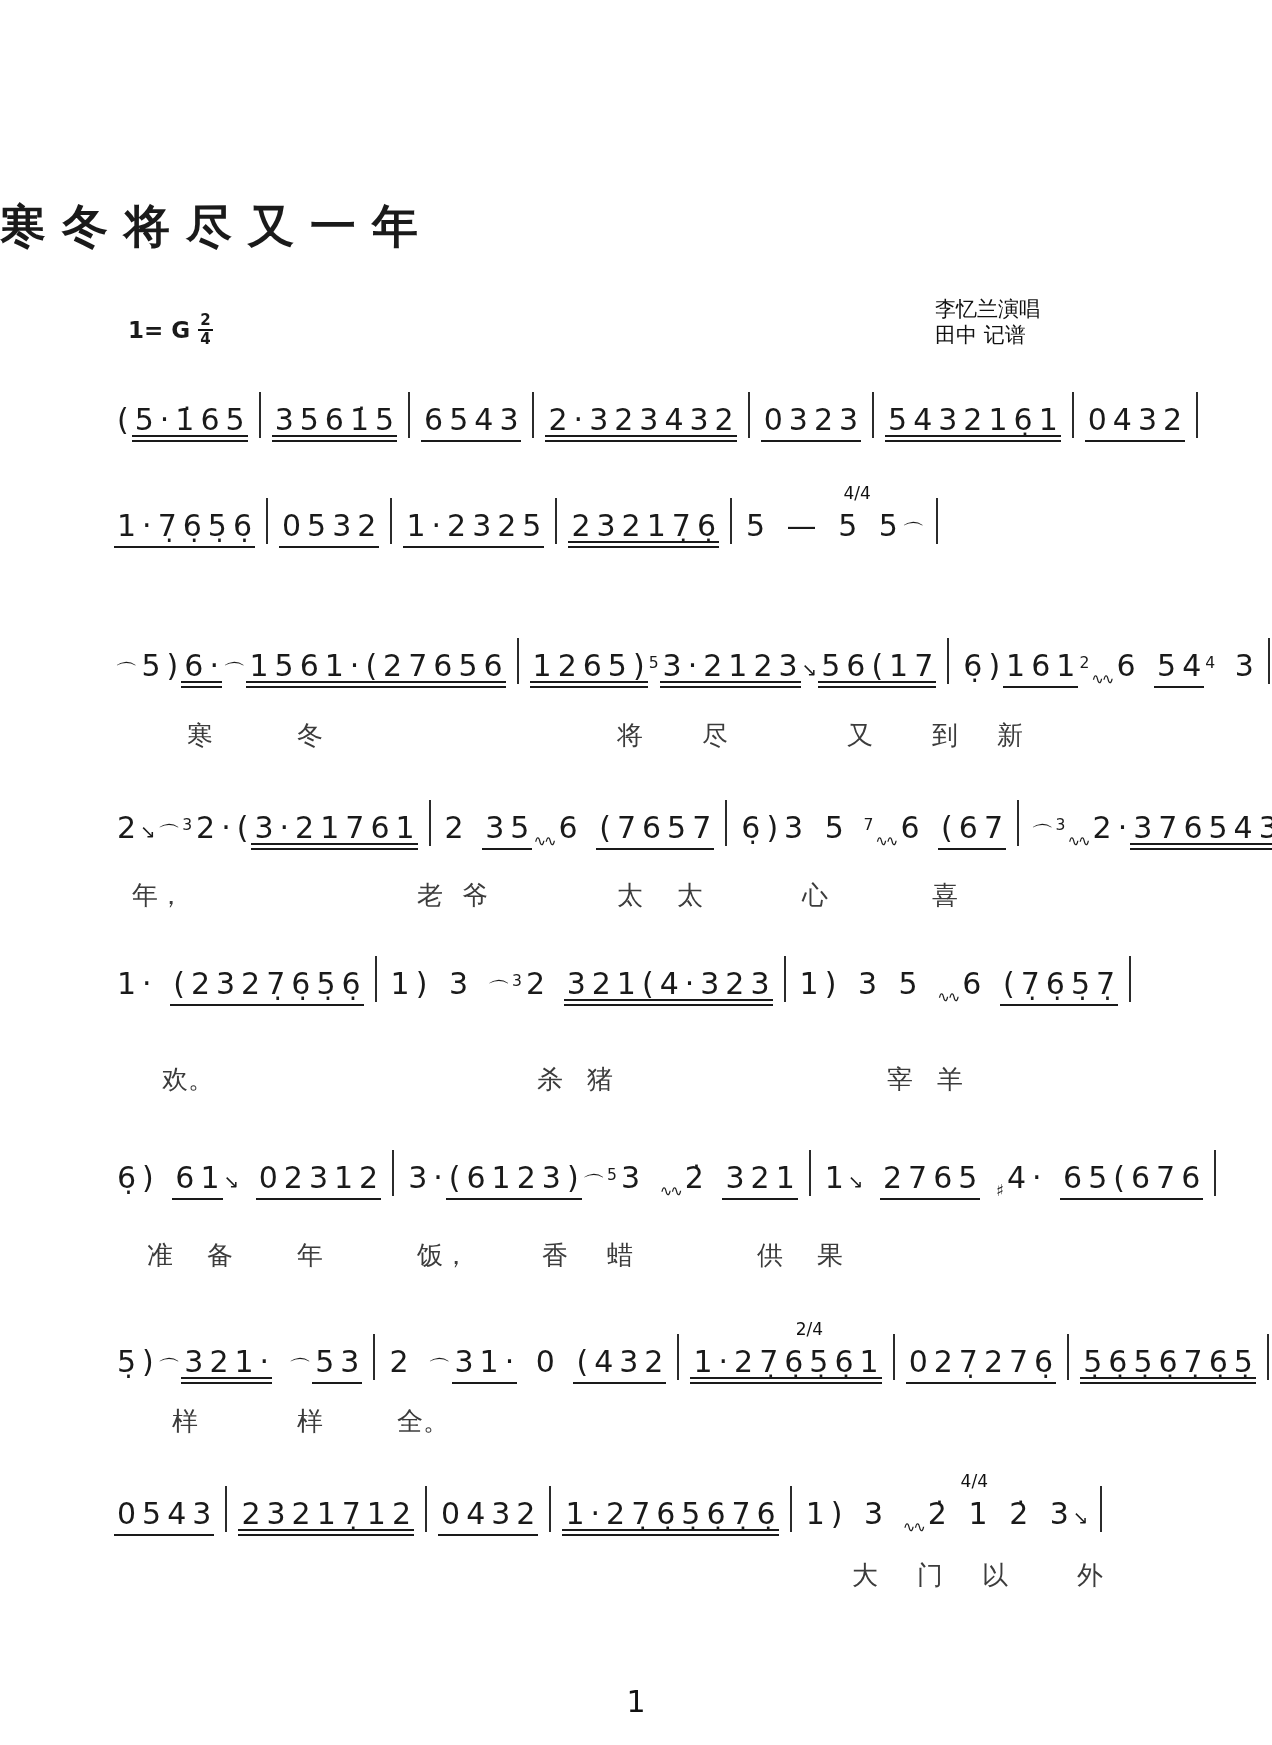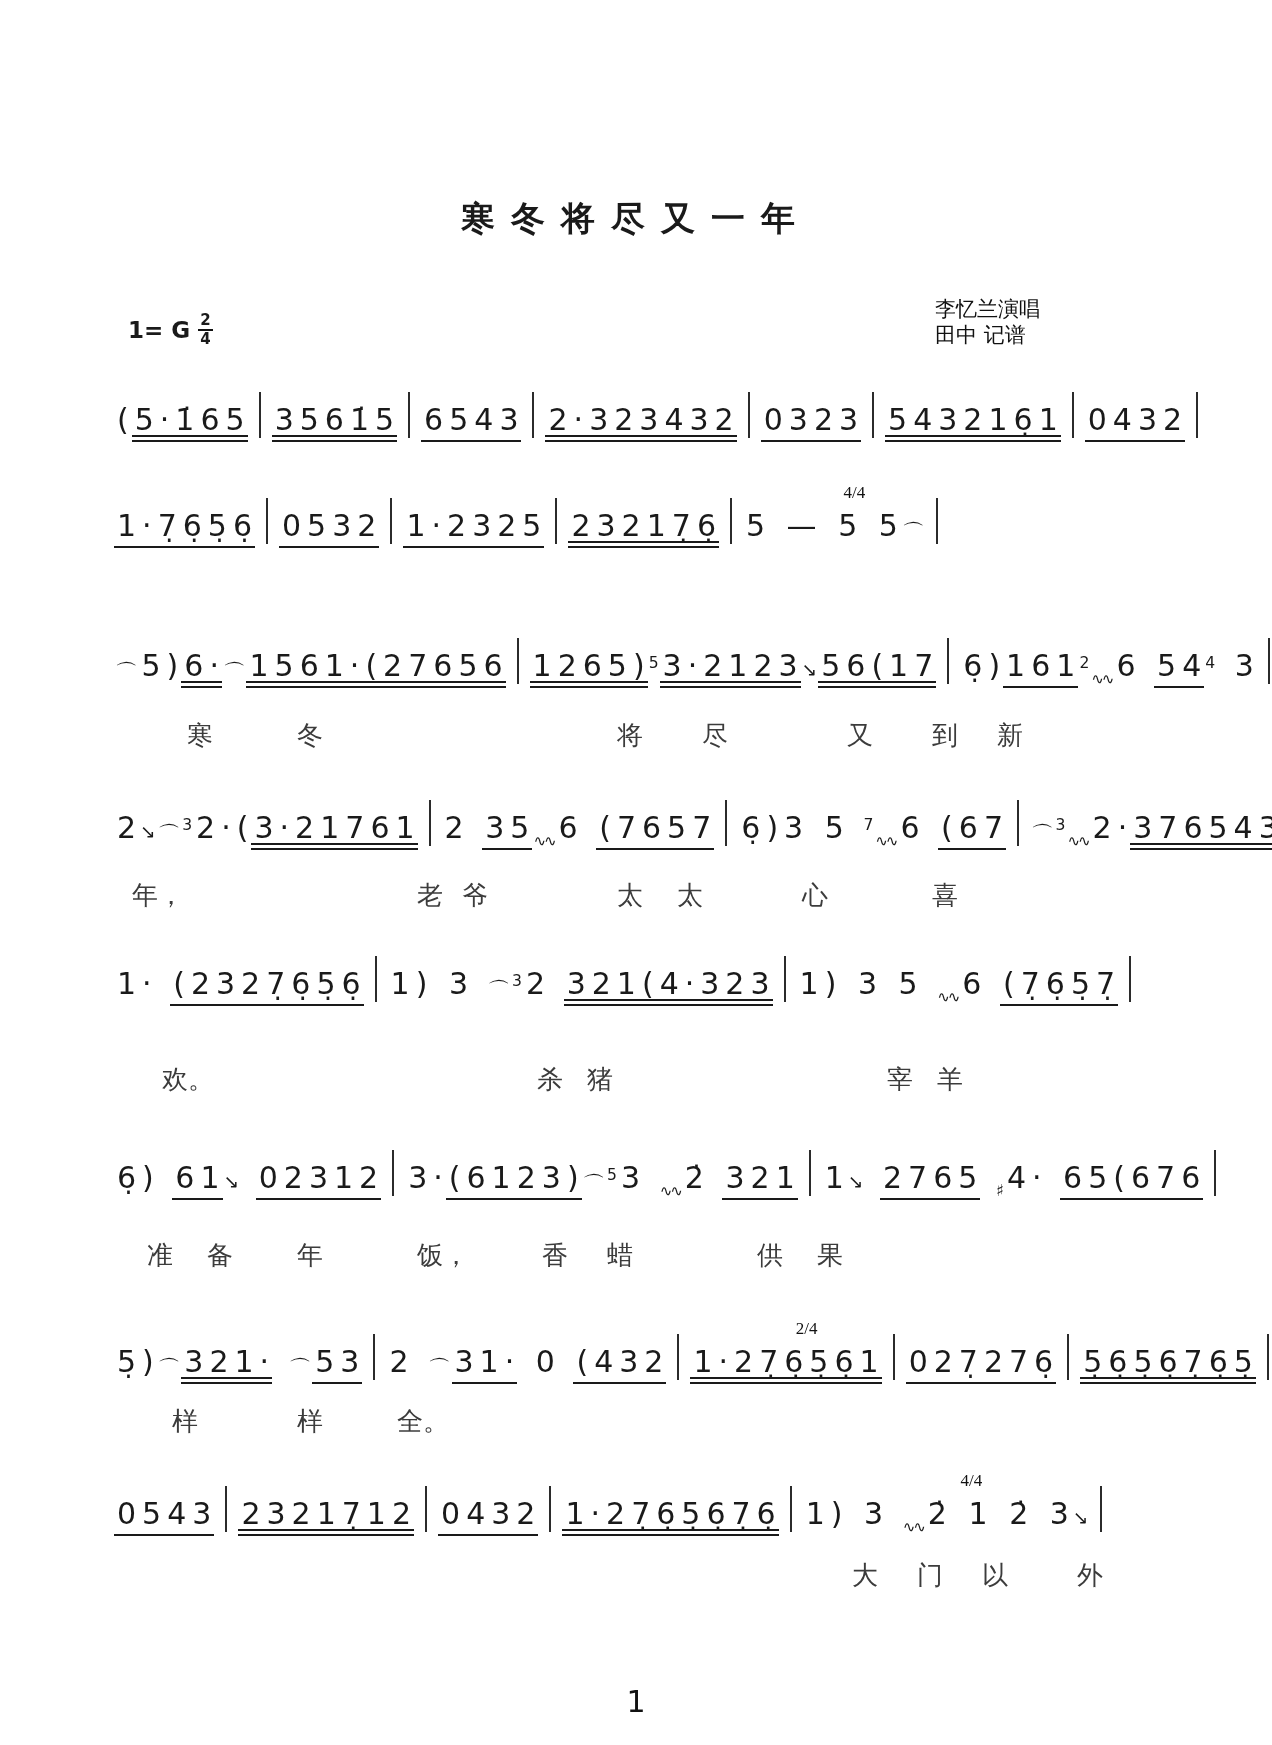--- a/index.html
+++ b/index.html
@@ -1,19 +1,19 @@
 <!DOCTYPE html>
 <html><head>
 <meta charset="utf-8">
 <style>
   html,body{margin:0;padding:0;background:#e8e8e8;}
   .page{position:relative;width:1272px;height:1745px;margin:0 auto;background:#ffffff;
         font-family:"DejaVu Sans",sans-serif;color:#1a1a1a;overflow:hidden;}
-  .title{position:absolute;top:196px;left:0;width:100%;text-align:center;
-         font-family:"DejaVu Serif",serif;font-weight:bold;font-size:34px;letter-spacing:16px;}
+  .title{position:absolute;top:196px;left:0;width:100%;text-align:left;
+         font-family:"DejaVu Serif",serif;font-weight:bold;font-size:46px;letter-spacing:16px;}
   .subtitle{position:absolute;top:262px;left:0;width:100%;text-align:center;
             font-size:21px;letter-spacing:5px;color:#222;}
   .credits{position:absolute;top:296px;right:232px;text-align:left;font-size:21px;line-height:1.25;color:#111;margin-left:37px;}
   .keysig{position:absolute;top:312px;left:128px;font-size:23px;font-weight:bold;display:flex;align-items:center;}
   .frac{display:inline-flex;flex-direction:column;align-items:center;font-size:15px;line-height:1.1;margin-left:8px;font-weight:bold;}
   .frac .num{border-bottom:2px solid #111;padding:0 2px;}
   
   .mline{position:absolute;left:112px;display:flex;align-items:flex-end;font-size:30px;white-space:pre;}
   .meas{position:relative;display:inline-flex;align-items:flex-end;padding:0 2px;}
   .n{display:inline-block;padding:0 3px 6px;line-height:1.08;}
@@ -21,21 +21,21 @@
       background-size:100% 2px;background-position:0 100%;}
   .u2{background-image:linear-gradient(#1a1a1a,#1a1a1a),linear-gradient(#1a1a1a,#1a1a1a);
       background-repeat:no-repeat;background-size:100% 2px,100% 2px;
       background-position:0 100%,0 calc(100% - 5px);}
   .g{font-size:0.52em;transform:translateY(-16px);padding:0 1px 0;}
   sup.tr{font-size:0.5em;vertical-align:26px;letter-spacing:-2px;padding:0 1px;}
   sup.arc{font-size:0.75em;vertical-align:24px;padding:0 1px;}
   sup.sh{font-size:0.55em;vertical-align:16px;}
   .glide{font-size:0.62em;transform:translateY(-8px);padding:0 1px;}
   .bar{width:2px;height:46px;background:#2b2b2b;margin:0 9px 4px;flex:none;}
-  .tm{position:absolute;top:-27px;left:55%;font-size:17px;color:#111;white-space:nowrap;font-family:Liberation Serif, serif;}
+  .tm{position:absolute;top:-27px;left:55%;font-size:17px;color:#111;white-space:nowrap;}
   .lyr{position:absolute;left:112px;width:1000px;height:34px;font-size:26px;color:#3c3c3c;}
   .lyr span{position:absolute;top:0;white-space:nowrap;}
   .pageno{position:absolute;bottom:26px;left:0;width:100%;text-align:center;font-size:30px;color:#111;}
 </style>
 </head>
 <body>
 
 <div class="page">
   <div class="title">寒冬将尽又一年</div>
   <div class="credits">

